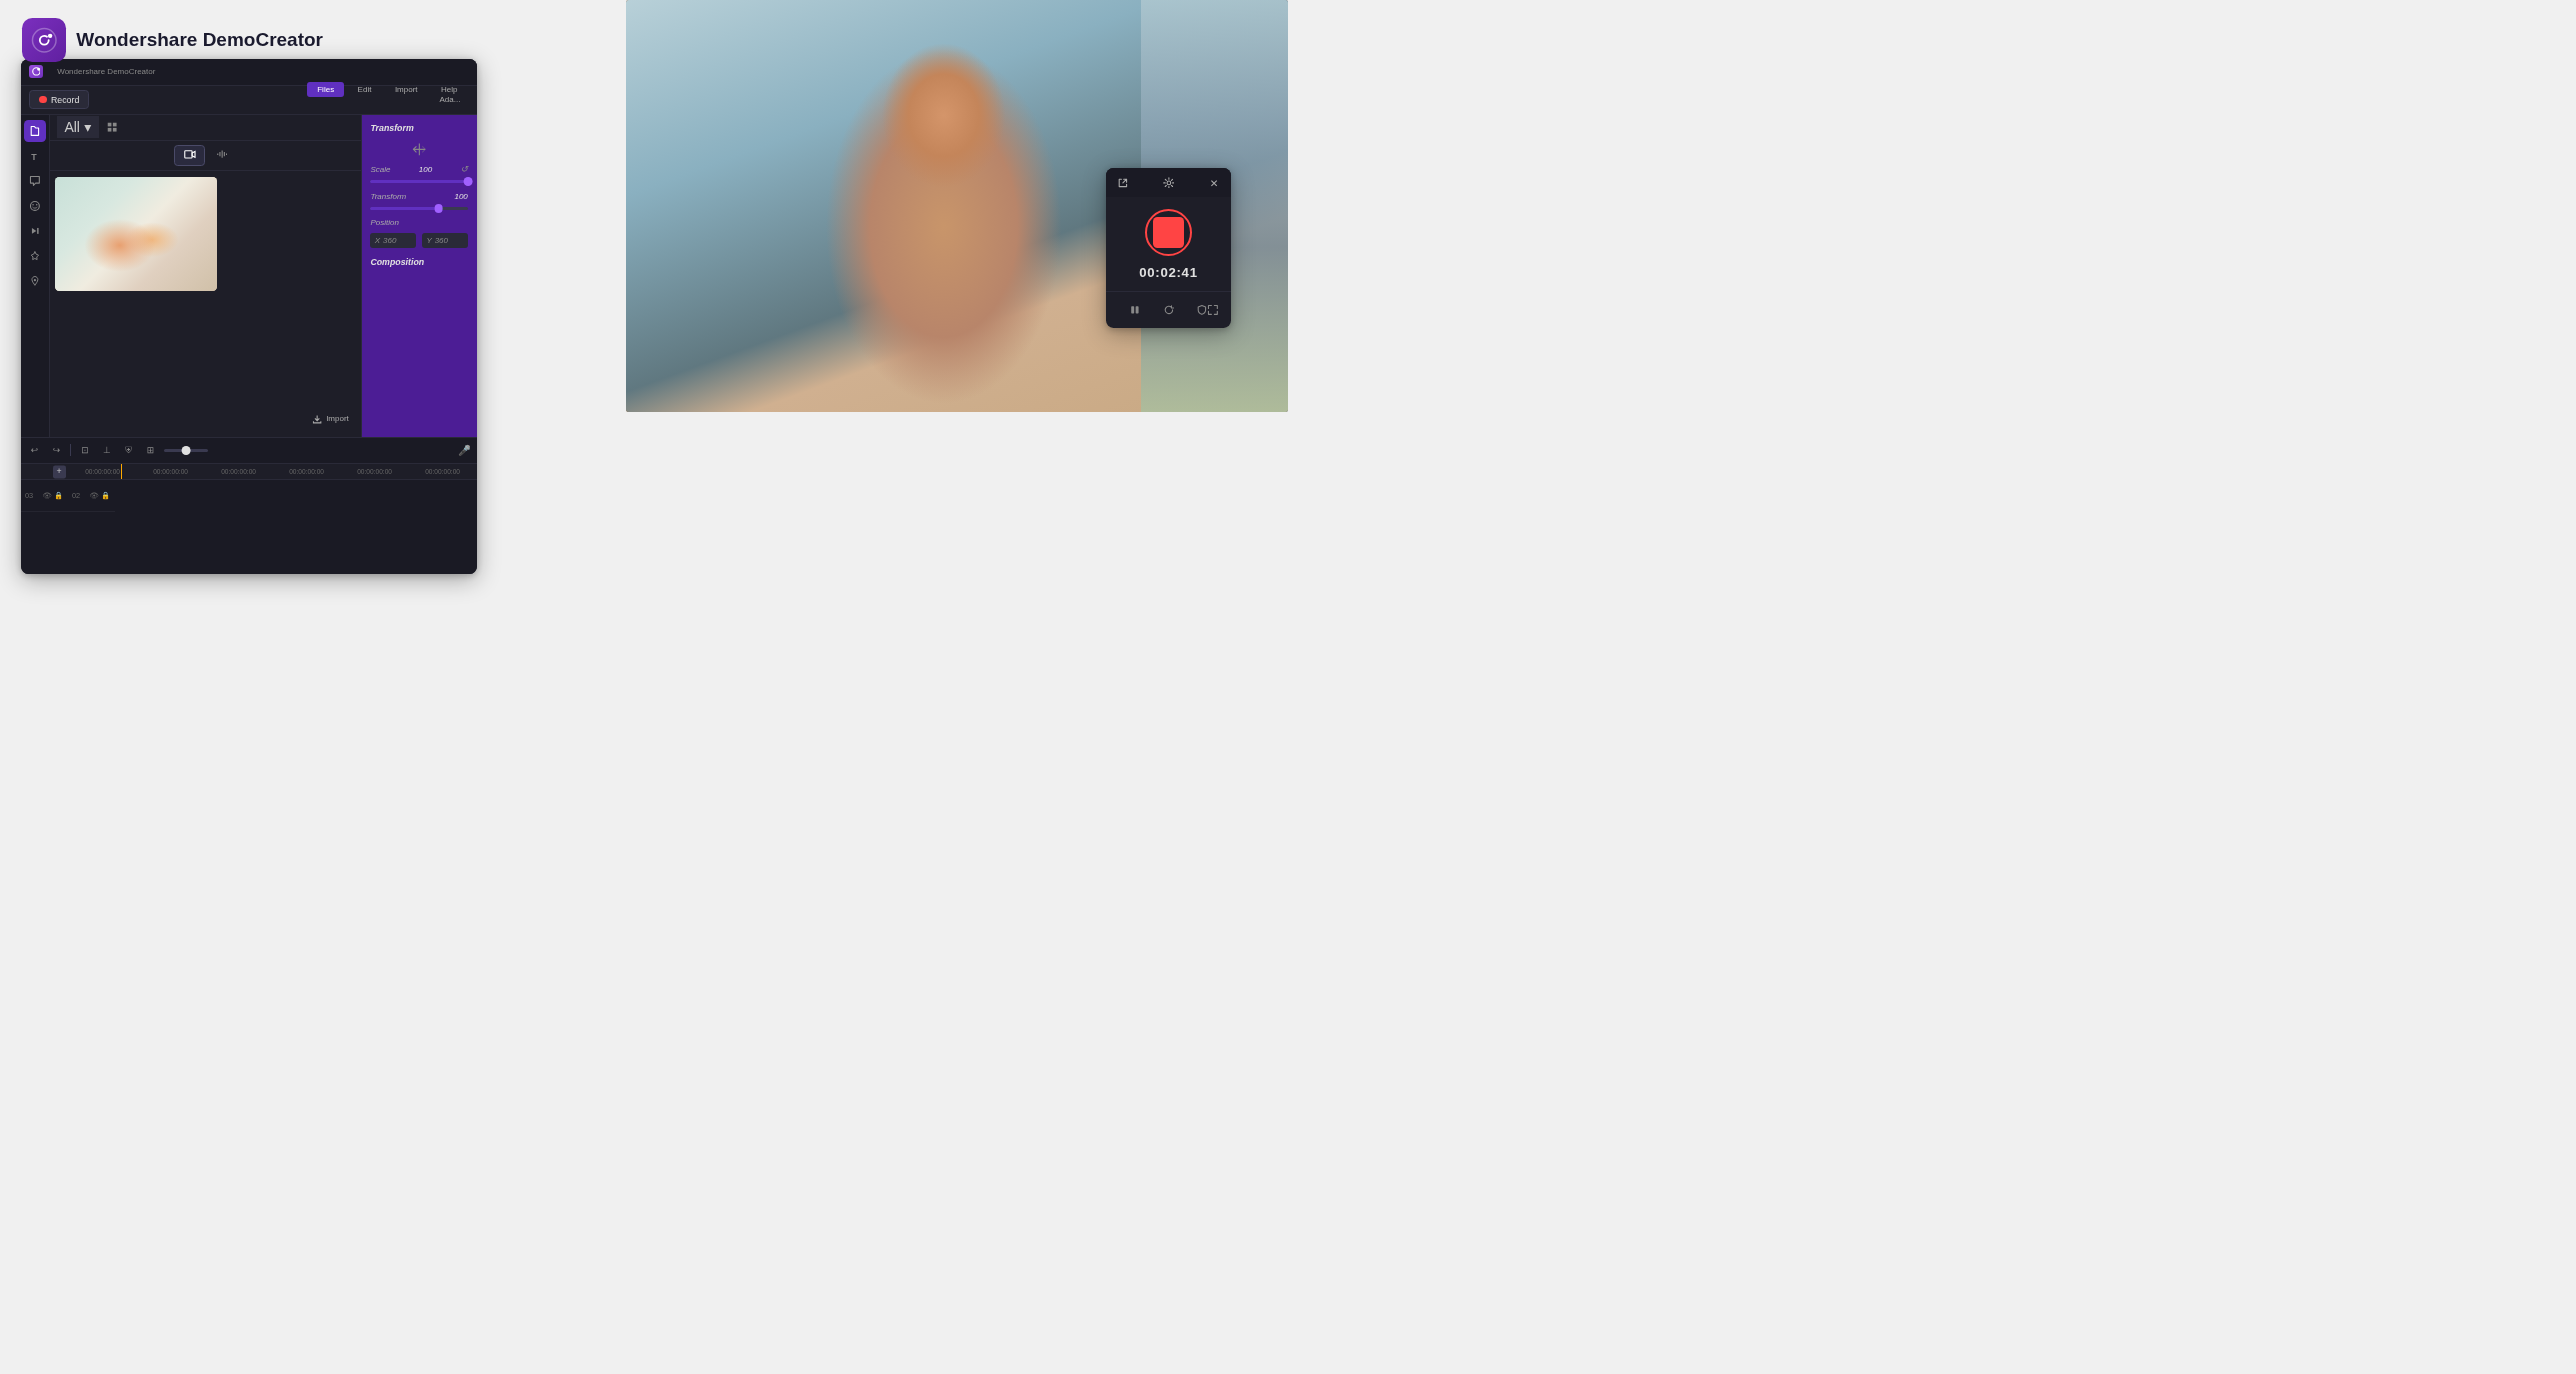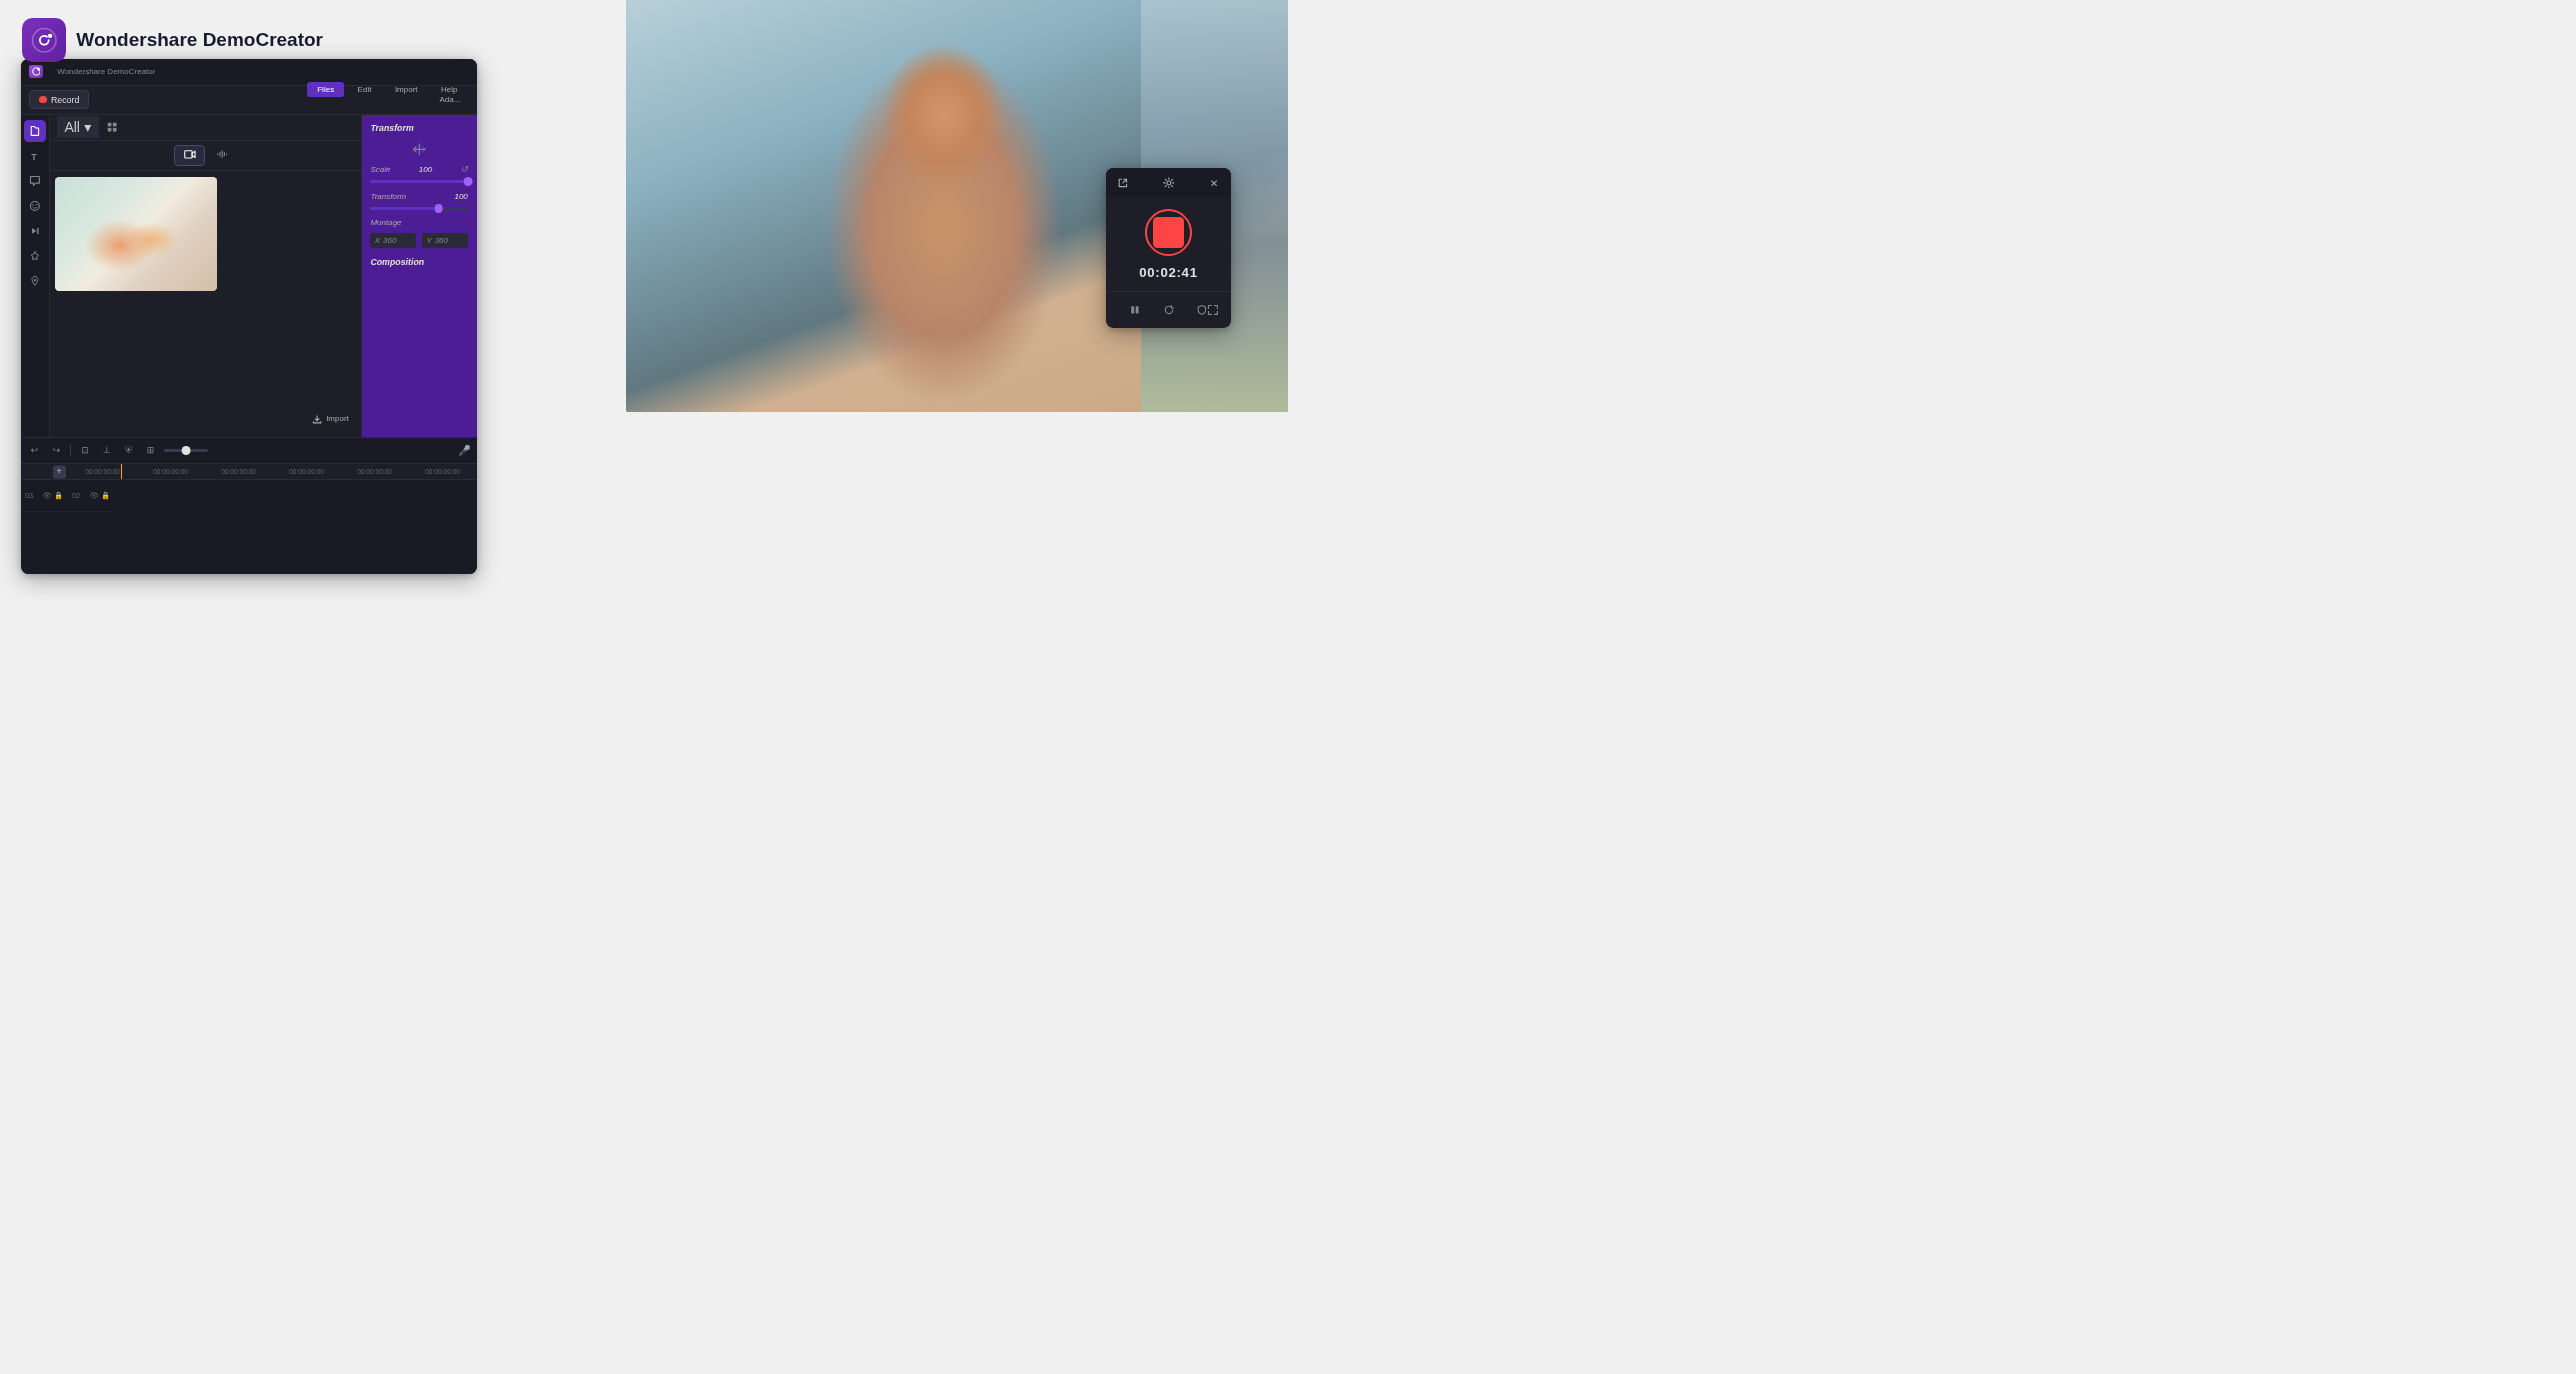--- a/index.html
+++ b/index.html
@@ -861,21 +861,21 @@
       <div class="param-row">
         <span class="param-label">Transform</span>
         <span class="param-value">100</span>
       </div>
       <div class="slider-track">
         <div class="slider-fill" style="width:70%;"></div>
         <div class="slider-thumb" style="left:70%;"></div>
       </div>
 
       <div class="param-row">
-        <span class="param-label">Montage</span>
+        <span class="param-label">Position</span>
       </div>
       <div class="position-row">
         <div class="position-input">
           <span>X</span>
           <span>360</span>
         </div>
         <div class="position-input">
           <span>Y</span>
           <span>360</span>
         </div>

